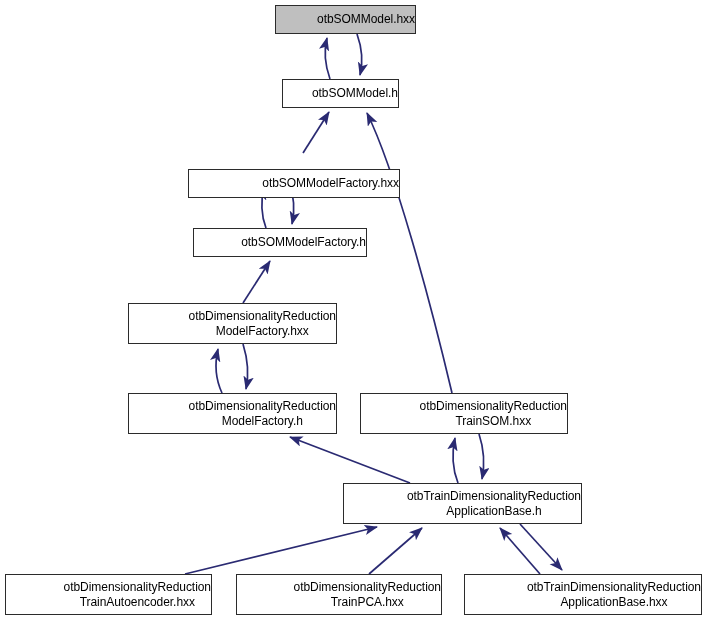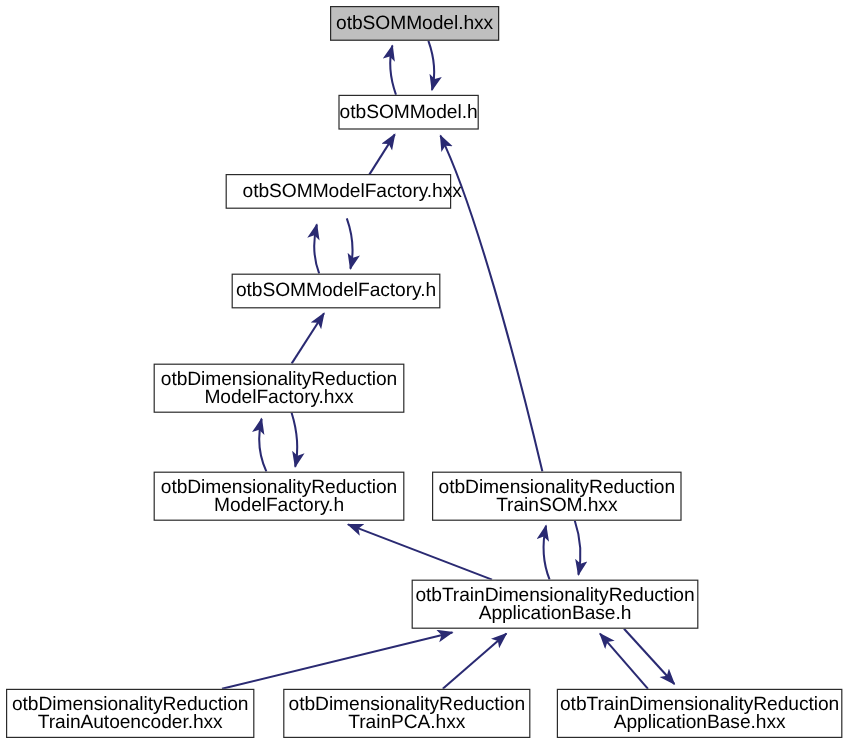--- a/index.html
+++ b/index.html
@@ -25,23 +25,23 @@
     height: 619px;
   }
   .node {
     position: absolute;
     box-sizing: border-box;
     border: 1px solid #2b2b2b;
     background: #ffffff;
     color: #000000;
     display: flex;
     align-items: center;
-    justify-content: center;
+    justify-content: flex-end;
     text-align: center;
-    font-size: 16px;
+    font-size: 12px;
     line-height: 15px;
     letter-spacing: -0.05px;
     white-space: pre-line;
     z-index: 2;
   }
   .node.highlight {
     background: #bfbfbf;
   }
 </style>
 </head>
@@ -92,21 +92,21 @@
   </svg>
 
   <div class="node highlight" style="left:275px; top:5px; width:141px; height:29px;">
     <span>otbSOMModel.hxx</span>
   </div>
 
   <div class="node" style="left:282px; top:79px; width:117px; height:29px;">
     <span>otbSOMModel.h</span>
   </div>
 
-  <div class="node" style="left:188px; top:145px; width:188px; height:29px;padding-left:23px;">
+  <div class="node" style="left:188px; top:169px; width:212px; height:29px;padding-left:23px;">
     <span>otbSOMModelFactory.hxx</span>
   </div>
 
   <div class="node" style="left:193px; top:228px; width:174px; height:29px;">
     <span>otbSOMModelFactory.h</span>
   </div>
 
   <div class="node" style="left:128px; top:303px; width:209px; height:41px;">
     <span>otbDimensionalityReduction
 ModelFactory.hxx</span>

